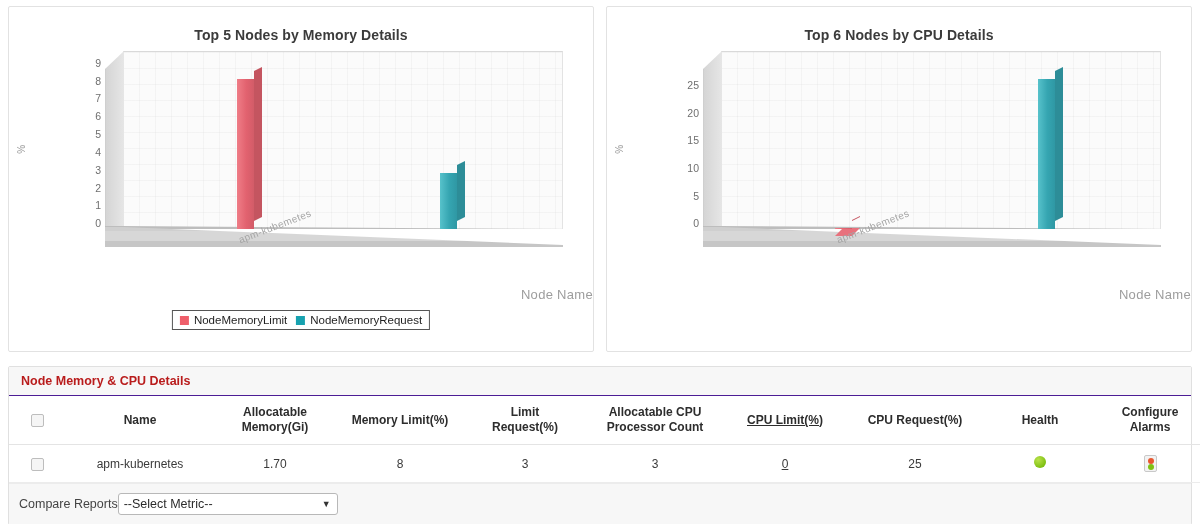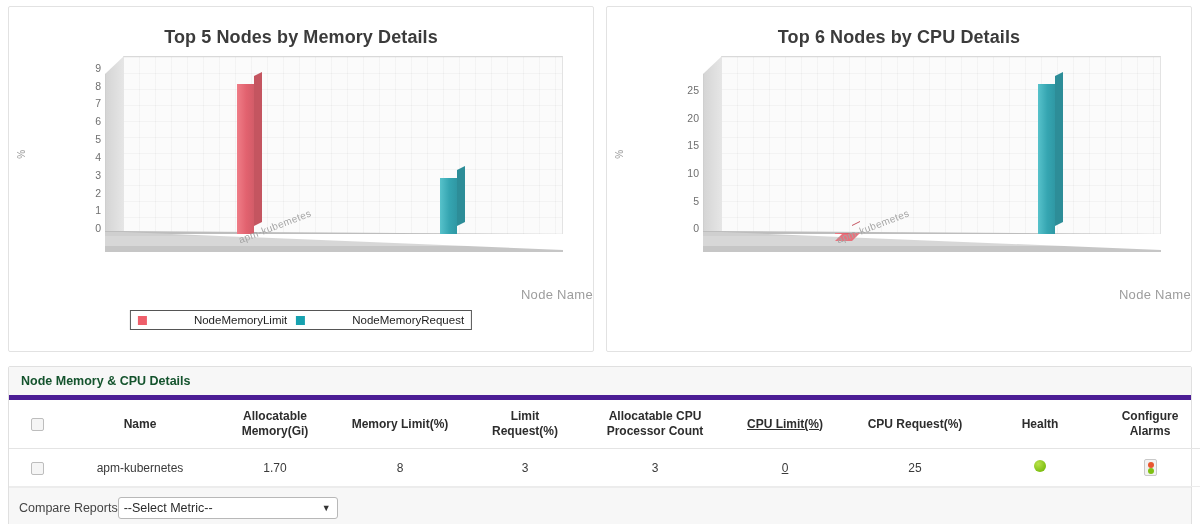--- a/index.html
+++ b/index.html
@@ -22,21 +22,21 @@
   .chart-panel {
     flex: 1 1 0;
     background: #ffffff;
     border: 1px solid #e2e2e2;
     border-radius: 2px;
     position: relative;
     box-shadow: 0 0 0 0 rgba(0,0,0,0);
   }
   .chart-title {
     text-align: center;
-    font-size: 18px;
+    font-size: 14px;
     font-weight: bold;
     color: #3b3b3b;
     margin-top: 20px;
     letter-spacing: .1px;
   }
 
   
   .plot-wrap {
     position: relative;
     width: 100%;
@@ -154,38 +154,38 @@
     border: 1px solid #555;
     background: #fff;
     padding: 3px 7px 3px 7px;
     display: flex;
     align-items: center;
     gap: 9px;
     white-space: nowrap;
   }
   .legend-item { display: flex; align-items: center; gap: 5px; }
   .legend-swatch { width: 9px; height: 9px; display: inline-block; }
-  .legend-text { font-size: 11.5px; color: #1f1f1f; margin-left: 42px; }
+  .legend-text { font-size: 11.5px; color: #1f1f1f; }
 
   
   .table-card {
     position: absolute;
     left: 8px; right: 8px;
     top: 366px;
     border: 1px solid #e0e0e0;
     border-radius: 2px;
     background: #fff;
   }
   .card-head {
     background: #f7f7f7;
-    border-bottom: 5px solid #4c1d95;
+    border-bottom: 1px solid #4c1d95;
     padding: 7px 12px;
     font-size: 12.5px;
     font-weight: bold;
-    color: #14532d;
+    color: #b91c1c;
   }
   table.nodes {
     width: 100%;
     border-collapse: collapse;
     table-layout: fixed;
   }
   table.nodes th {
     font-size: 12px;
     font-weight: bold;
     color: #2d2d2d;

